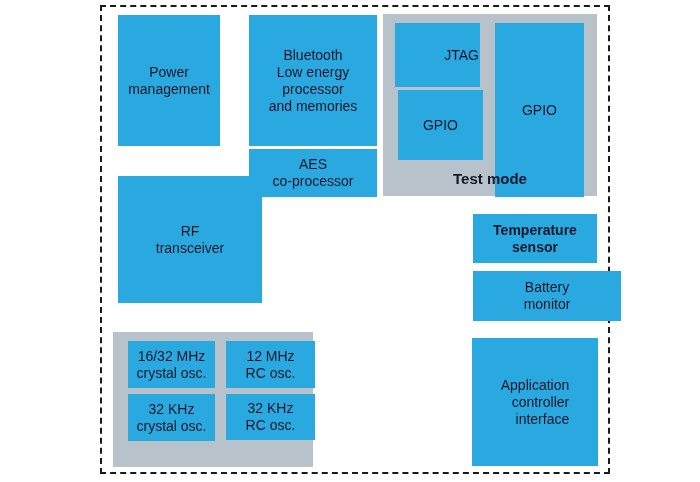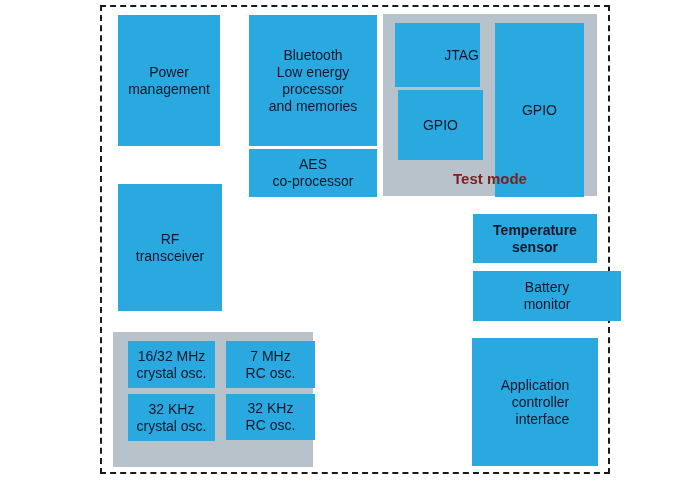--- a/index.html
+++ b/index.html
@@ -41,30 +41,30 @@
     position: absolute;
     background: #B7C2CA;
     box-sizing: border-box;
   }
   .group .block { position: absolute; }
   .group-label {
     position: absolute;
     left: 0;
     right: 0;
     text-align: center;
-    color: #7f1d1d;
+    color: #0f172a;
     font-weight: bold;
     font-size: 15px;
     white-space: pre-line;
   }
   
   .b-power   { left: 118px; top: 15px;  width: 102px; height: 131px; }
   .b-ble     { left: 249px; top: 15px;  width: 128px; height: 131px; }
   .b-aes     { left: 249px; top: 149px; width: 128px; height: 48px;  }
-  .b-rf      { left: 118px; top: 184px; width: 104px; height: 127px; }
+  .b-rf      { left: 118px; top: 176px; width: 144px; height: 127px; }
   .b-temp    { left: 473px; top: 214px; width: 124px; height: 49px; font-weight: bold;  }
   .b-batt    { left: 473px; top: 271px; width: 148px; height: 50px;  }
   .b-app     { left: 472px; top: 338px; width: 126px; height: 128px; text-align: right; }
 
   .g-test    { left: 383px; top: 14px;  width: 214px; height: 182px; }
   .g-test .b-jtag { left: 12px;  top: 9px;  width: 85px; height: 64px; padding-left: 48px; }
   .g-test .b-uart { left: 15px;  top: 76px; width: 85px; height: 70px; }
   .g-test .b-gpio { left: 112px; top: 9px;  width: 89px; height: 174px; }
   .g-test .group-label { bottom: 9px; }
 
@@ -105,21 +105,21 @@
 
   <div class="block b-temp">Temperature
 sensor</div>
 
   <div class="block b-batt">Battery
 monitor</div>
 
   <div class="group g-clock">
     <div class="block b-osc1">16/32 MHz
 crystal osc.</div>
-    <div class="block b-osc2">7 MHz
+    <div class="block b-osc2">12 MHz
 RC osc.</div>
     <div class="block b-osc3">32 KHz
 crystal osc.</div>
     <div class="block b-osc4">32 KHz
 RC osc.</div>
   </div>
 
   <div class="block b-app">Application
 controller
 interface</div>

